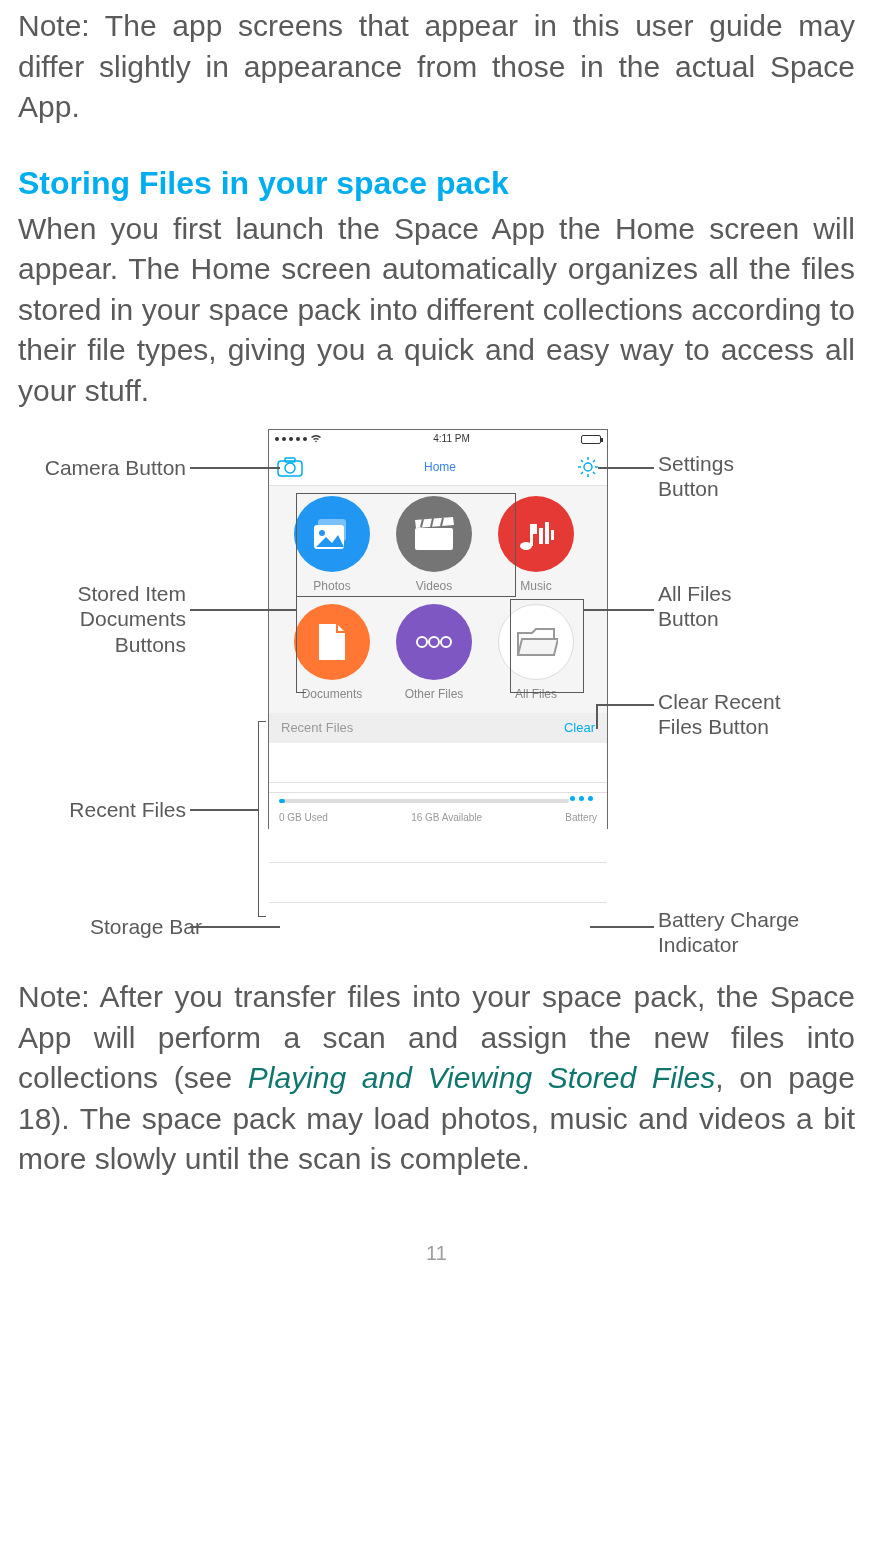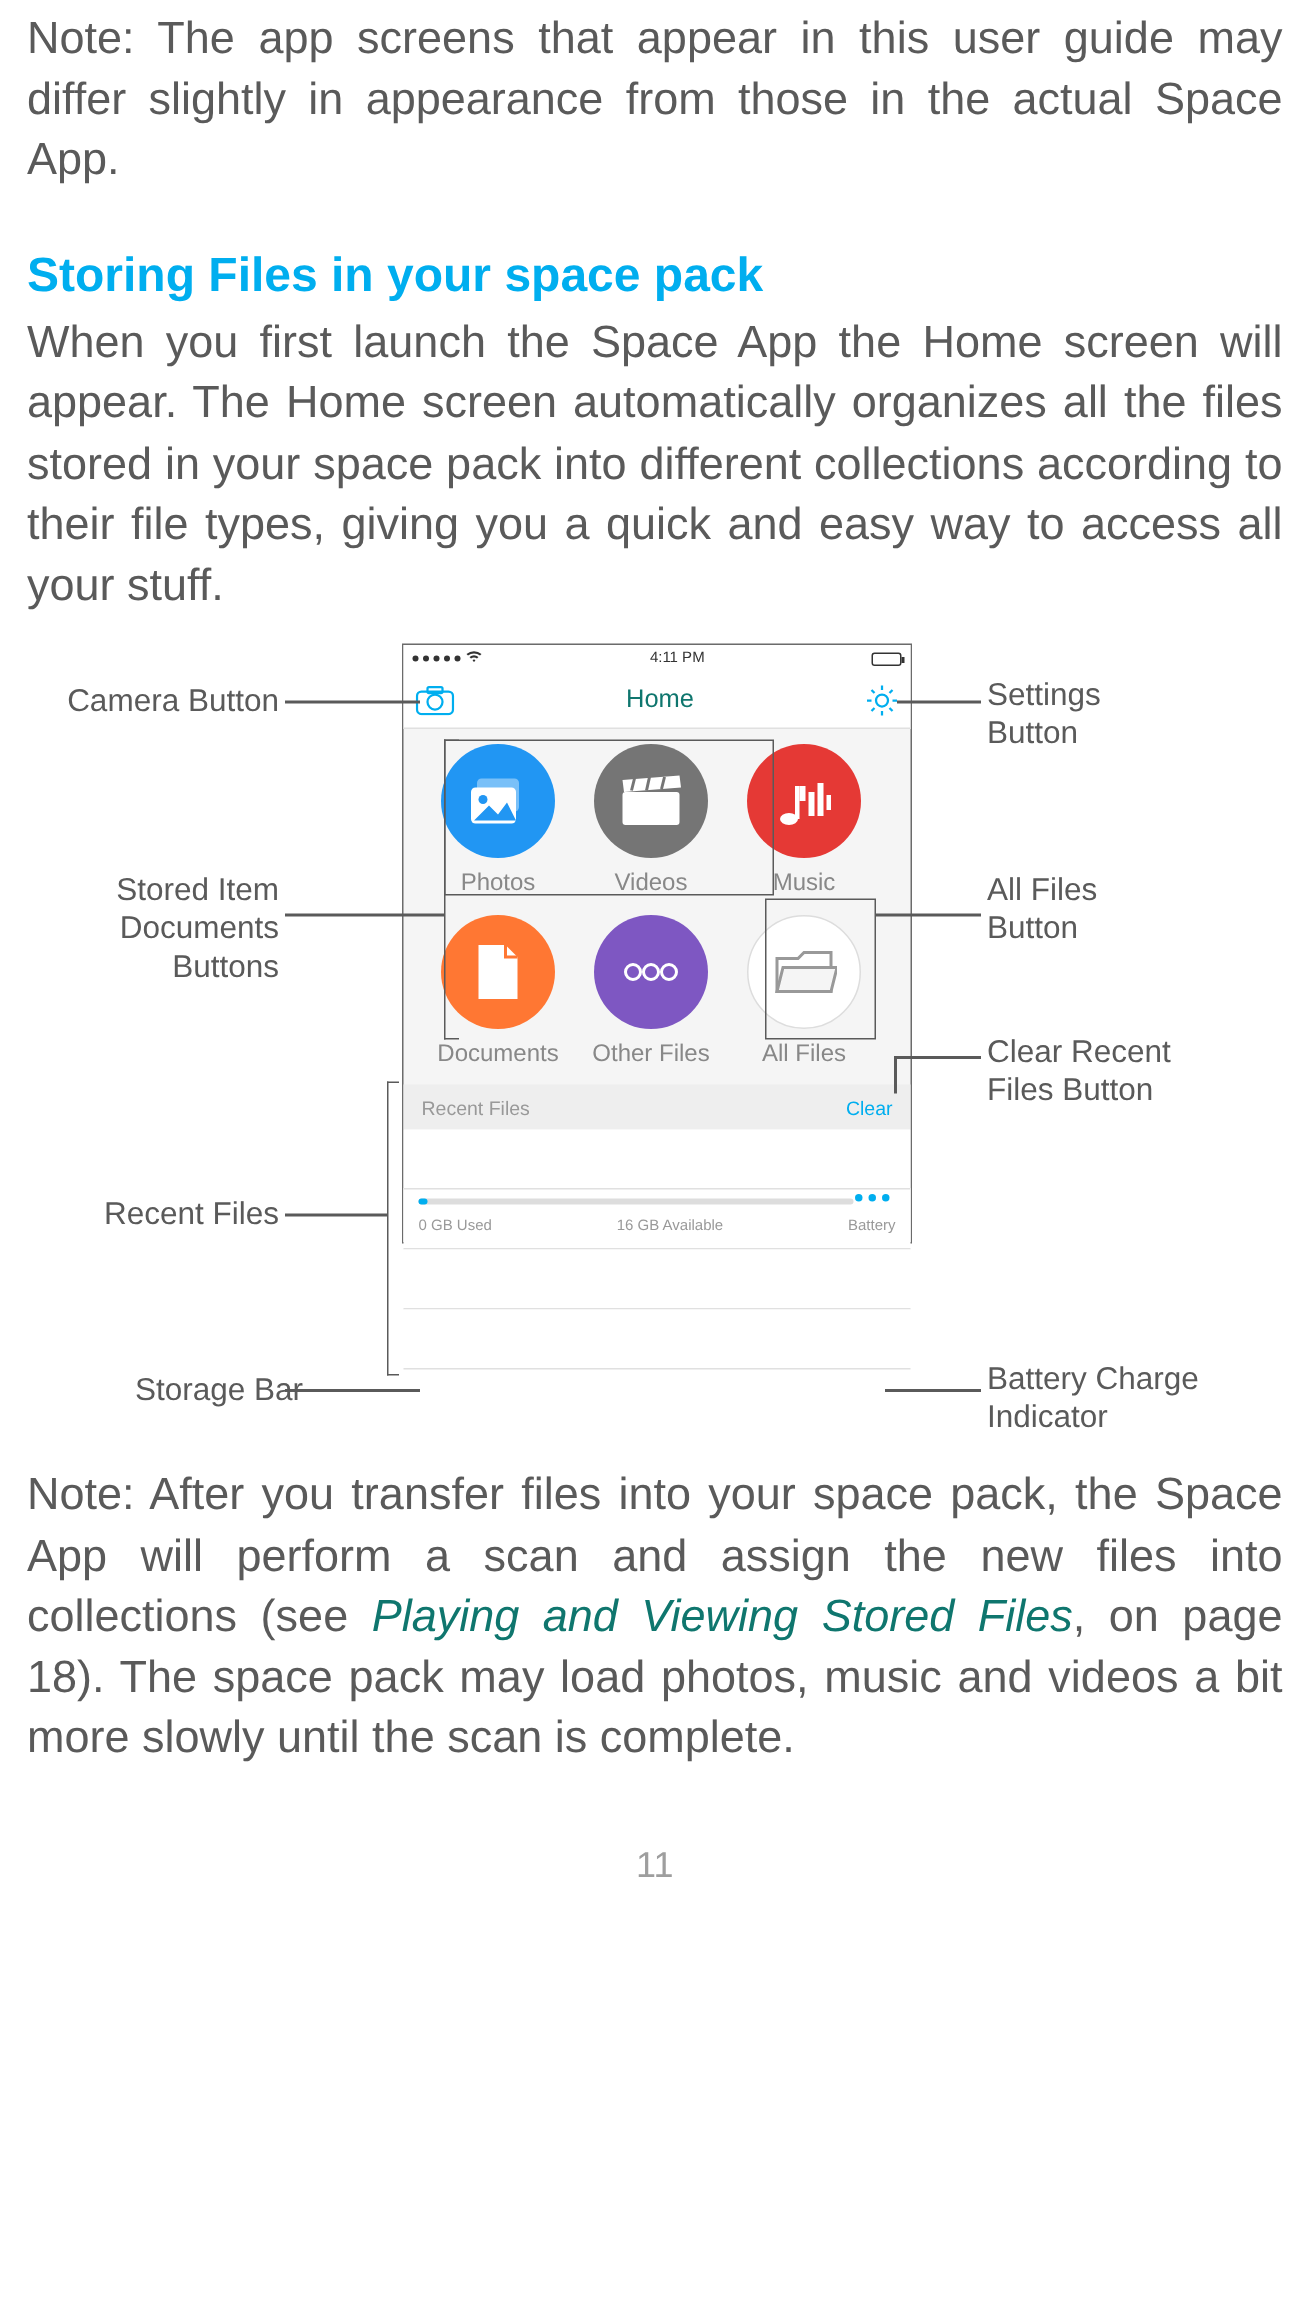--- a/index.html
+++ b/index.html
@@ -60,21 +60,21 @@
 .batt .fill { width:80%; height:100%; background:#333; }
 .navbar {
   height: 38px;
   background: #fff;
   display: flex;
   align-items: center;
   justify-content: space-between;
   padding: 0 8px;
   border-bottom: 1px solid #e0e0e0;
 }
-.navtitle { font-size: 17px; color: #0f766e; font-weight: 400; }
+.navtitle { font-size: 12px; color: #3b82f6; font-weight: 400; }
 .cam-icon svg, .gear-icon svg { display:block; }
 .grid-area {
   padding: 10px 18px 10px 18px;
   display: flex;
   flex-wrap: wrap;
   gap: 10px 12px;
 }
 .tile {
   width: 90px;
   display: flex;
@@ -82,21 +82,21 @@
   align-items: center;
 }
 .tile-icon {
   width: 76px;
   height: 76px;
   border-radius: 50%;
   display: flex;
   align-items: center;
   justify-content: center;
 }
-.tile-label { font-size: 16px; color: #888; margin-top: 6px; }
+.tile-label { font-size: 12px; color: #888; margin-top: 6px; }
 .c-blue { background: #2196f3; }
 .c-grey { background: #757575; }
 .c-red { background: #e53935; }
 .c-orange { background: #ff7733; }
 .c-purple { background: #7e57c2; }
 .c-light { background: #fff; border:1px solid #ddd; }
 .recent-hdr {
   background: #eee;
   height: 30px;
   display: flex;
@@ -155,22 +155,22 @@
   font-size:21px;
   color:#5a5a5a;
   line-height:1.2;
 }
 .callout.left { text-align:right; }
 .note2 { text-align: justify; margin-top: 6px; }
 .link { color:#0f766e; font-style:italic; }
 .pagenum {
   text-align:center;
   color:#9e9e9e;
-  font-size:24px;
-  margin-top: 48px;
+  font-size:20px;
+  margin-top: 60px;
 }
 </style>
 </head>
 <body>
 
 <p class="note1">Note: The app screens that appear in this user guide may differ slightly in appearance from those in the actual Space App.</p>
 
 <h2 class="heading">Storing Files in your space pack</h2>
 
 <p class="para1">When you first launch the Space App the Home screen will appear. The Home screen automatically organizes all the files stored in your space pack into different collections according to their file types, giving you a quick and easy way to access all your stuff.</p>

